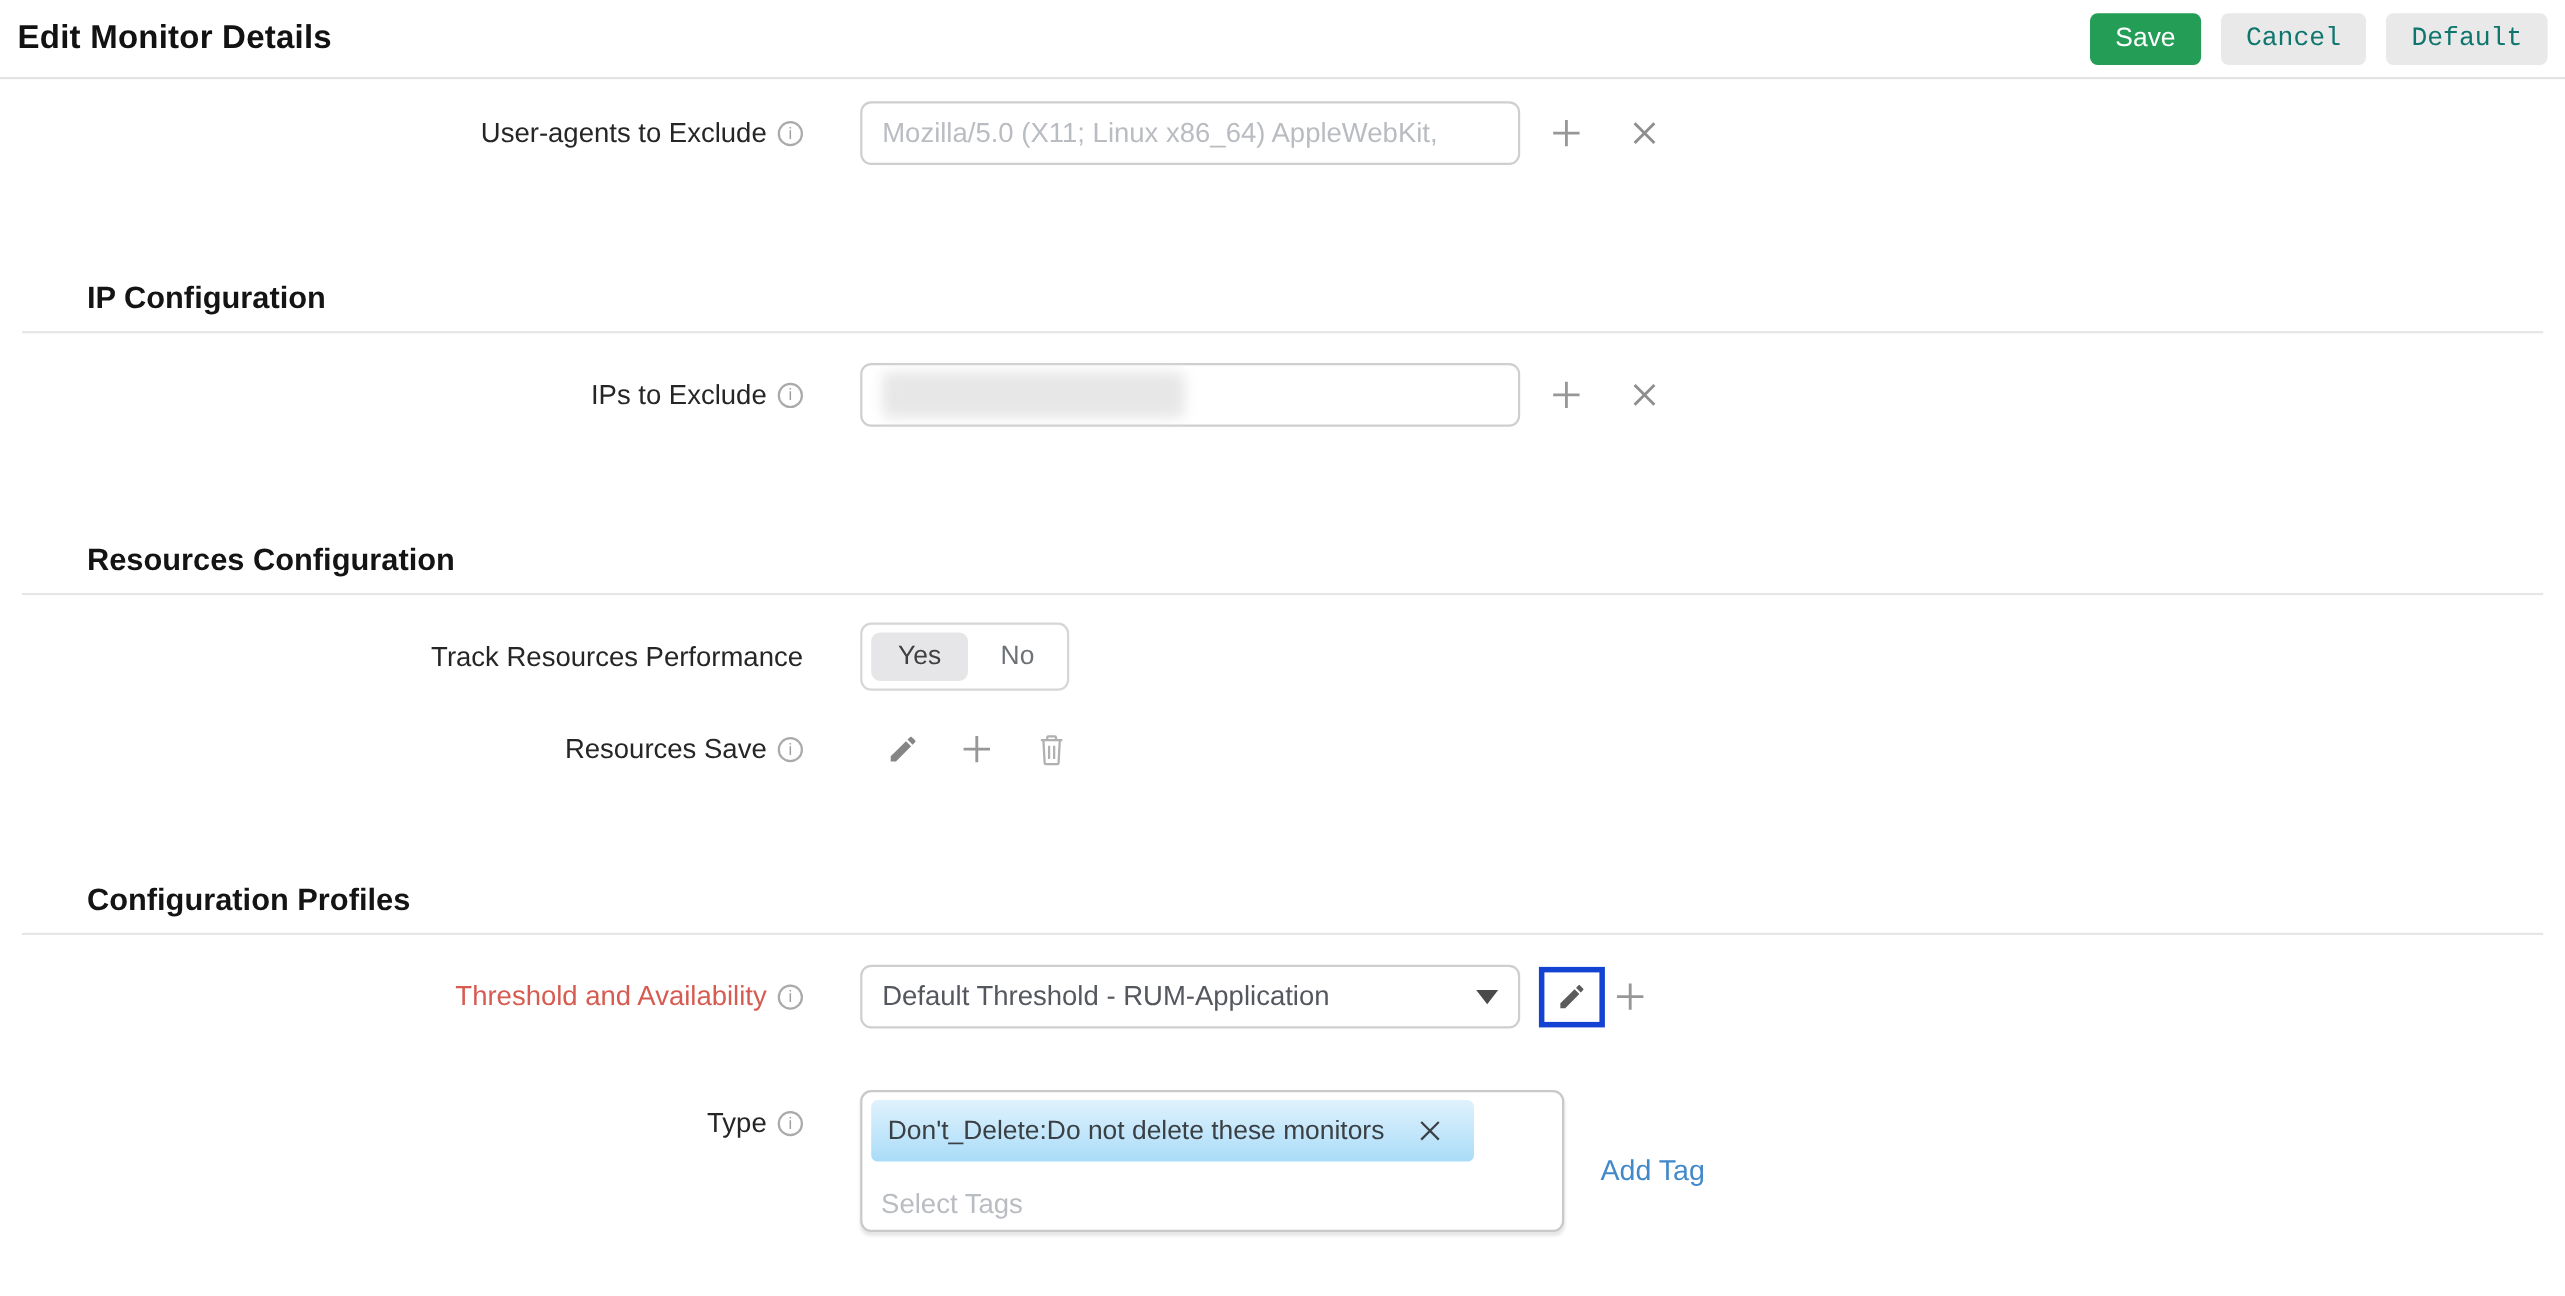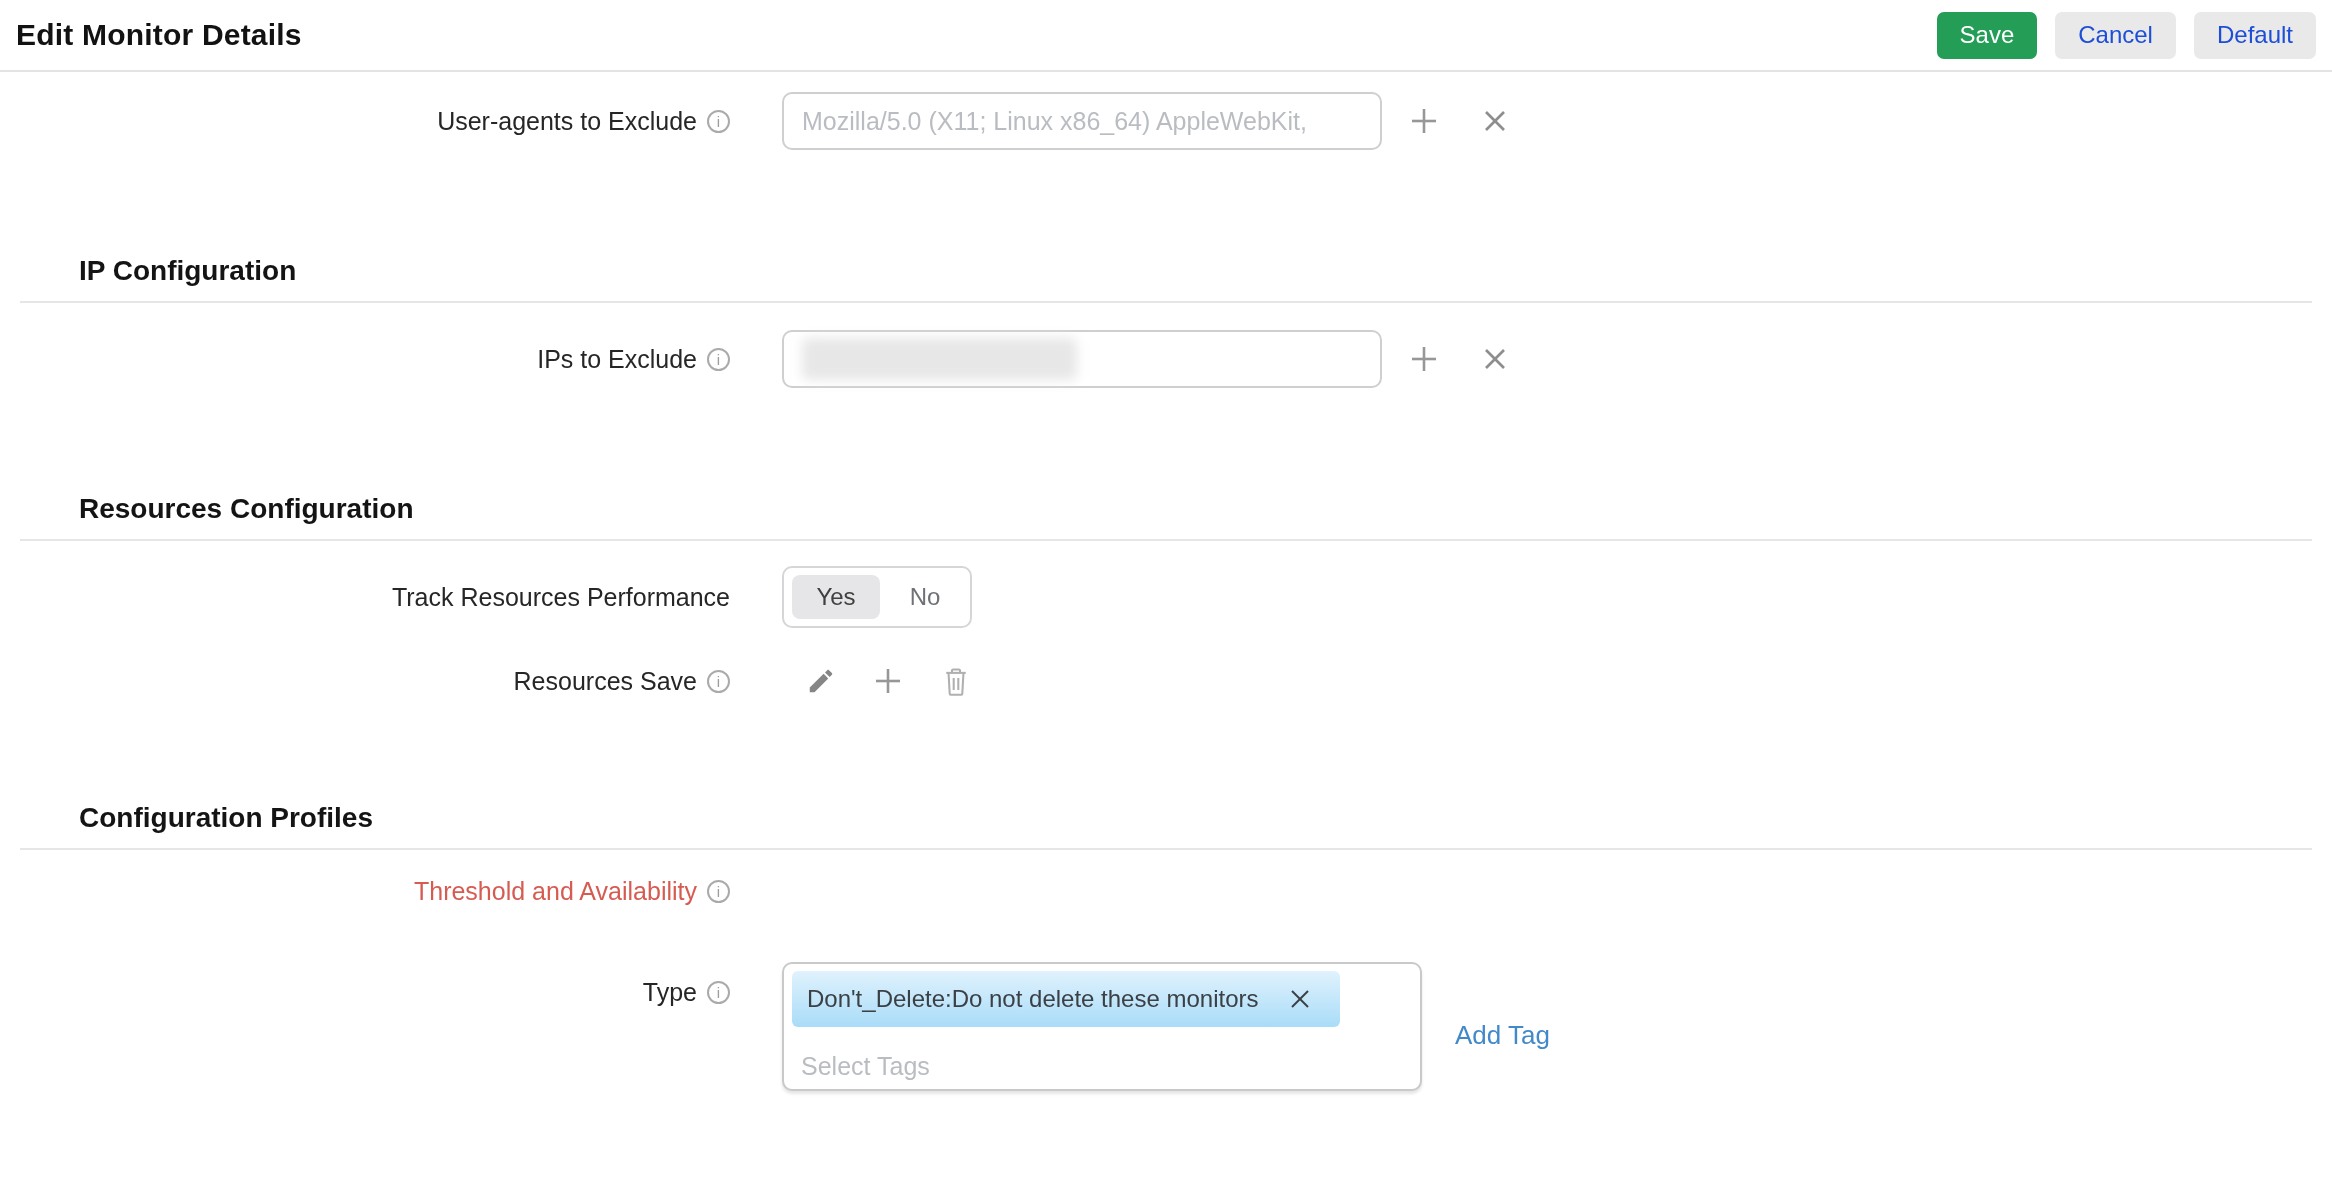--- a/index.html
+++ b/index.html
@@ -15,21 +15,21 @@
     display:flex; align-items:center; justify-content:space-between;
     padding:0 16px;
   }
   .page-title { font-size:30px; font-weight:700; color:#121212; letter-spacing:.2px; }
   .btns { display:flex; gap:18px; }
   .btn {
     height:47px; padding:0 23px; border:none; border-radius:7px;
     font-size:24px; font-family:inherit; display:flex; align-items:center; cursor:pointer;
   }
   .btn-save { background:#249d57; color:#ffffff; }
-  .btn-gray { background:#e9e9ea; color:#1d4ed8; }
+  .btn-gray { background:#e9e9ea; color:#0f766e;font-family:Liberation Mono, monospace; }
 
   
   .row { display:flex; align-items:center; }
   .label-col {
     width:730px; display:flex; justify-content:flex-end; align-items:center;
     gap:10px; font-size:25px; color:#262626; flex:none;
   }
   .control { margin-left:52px; display:flex; align-items:center; }
   .info {
     width:23px; height:23px; border:2px solid #aaaaaa; border-radius:50%;
@@ -226,20 +226,37 @@
   </div>
 </div>
 
 <div class="section-title mt-sec">Configuration Profiles</div>
 <div class="section-divider"></div>
 
 <div class="row mt-r5">
   <div class="label-col">
     <span class="label-red">Threshold and Availability</span>
     <span class="info">i</span>
+  </div>
+  <div class="control">
+    <div class="select">
+      <span class="select-text">Default Threshold - RUM-Application</span>
+      <span class="caret"></span>
+    </div>
+    <span class="focus-box">
+      <svg width="28" height="28" viewBox="0 0 24 24" fill="#5c5c5c">
+        <path d="M3 17.2V21h3.8L17.8 9.9l-3.7-3.7L3 17.2zM20.7 7c.4-.4.4-1 0-1.4l-2.3-2.3c-.4-.4-1-.4-1.4 0l-1.8 1.8 3.7 3.7L20.7 7z"></path>
+      </svg>
+    </span>
+    <span class="iconbtn plus-tight">
+      <svg width="32" height="32" viewBox="0 0 32 32" stroke="#979797" stroke-width="2.6">
+        <line x1="16" y1="4" x2="16" y2="28"></line>
+          <line x1="4" y1="16" x2="28" y2="16"></line>
+      </svg>
+    </span>
   </div>
 </div>
 
 <div class="row row-tags mt-r6">
   <div class="label-col">
     <span>Type</span>
     <span class="info">i</span>
   </div>
   <div class="control">
     <div class="tagbox">

